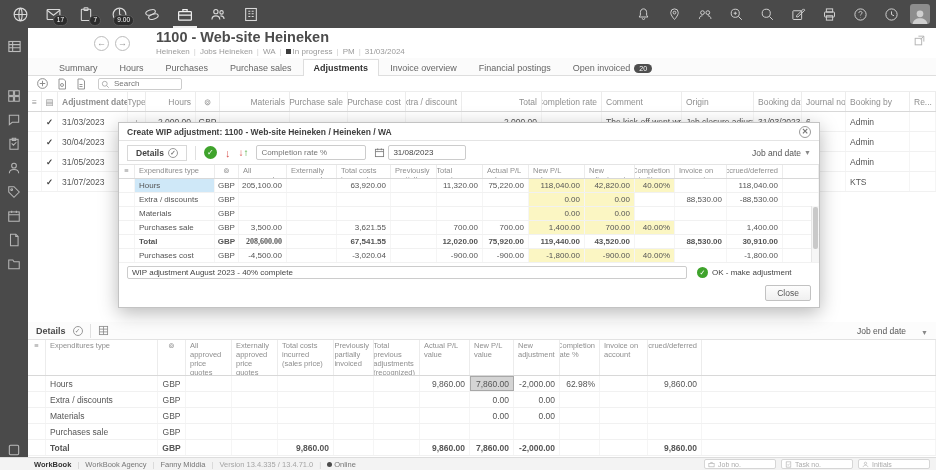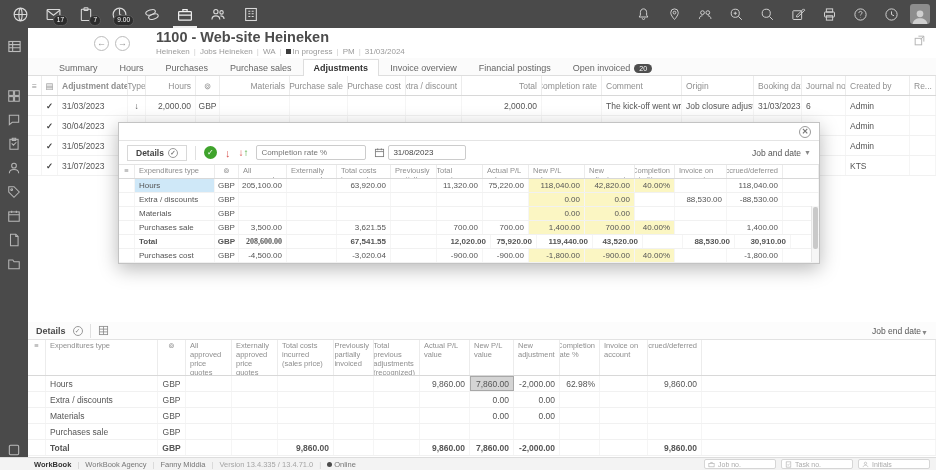--- a/index.html
+++ b/index.html
@@ -82,21 +82,21 @@
   .dlg-thumb{position:absolute;top:1px;left:1px;width:5px;height:42px;background:#c9c9c9;border-radius:2px}
   .dlg-footer{display:flex;align-items:center;padding:3px 8px;gap:10px}
   .dlg-footer input{flex:0 0 560px;height:13px}
   .ok-link{display:flex;align-items:center;gap:4px;font-size:8px;color:#444;cursor:pointer}
   .ok-ic{width:11px;height:11px;border-radius:50%;background:#3fa32c;color:#fff;font-size:7px;display:flex;align-items:center;justify-content:center}
   .dlg-closebar{display:flex;justify-content:flex-end;padding:3px 8px 6px}
   .btn{min-width:46px;height:16px;border:1px solid #c2c2c2;border-radius:2px;background:linear-gradient(#fdfdfd,#f0f0f0);font-size:8.5px;color:#555;display:flex;align-items:center;justify-content:center;cursor:pointer}
   
   .bottom-toolbar{position:absolute;left:0;right:0;top:294px;height:18px;display:flex;align-items:center;gap:7px;padding:0 8px;border-bottom:1px solid #e2e2e2;background:#fcfcfc}
   .bt-label{font-size:9px;font-weight:700;color:#4a4a4a}
-  .bt-right{margin-left:auto;display:flex;align-items:flex-end;gap:0;font-size:8.5px;color:#555;cursor:pointer}
+  .bt-right{margin-left:auto;display:flex;align-items:flex-end;gap:15px;font-size:8.5px;color:#555;cursor:pointer}
   .bottom-grid-wrap{position:absolute;left:0;right:0;top:312px}
   
   .statusbar{position:absolute;left:-28px;right:0;bottom:0;height:13px;background:#f3f3f3;border-top:1px solid #ddd;display:flex;align-items:center;padding:0 6px 0 34px;font-size:7.5px;color:#777;z-index:26;gap:6px}
   .sb-sep{color:#ccc}
   .sb-strong{font-weight:700;color:#333}
   .online-dot{width:5px;height:5px;border-radius:50%;background:#4a4a4a;display:inline-block;margin-right:2px}
   .sb-right{margin-left:auto;display:flex;gap:5px}
   .mini-input{width:72px;height:10px;border:1px solid #d6d6d6;background:#fff;border-radius:2px;display:flex;align-items:center;gap:3px;padding:0 3px;color:#ababab;font-size:7px}
 </style>
 </head>
@@ -338,40 +338,67 @@
       </div>
       <div class="tab">
         <span>Financial postings</span>
       </div>
       <div class="tab">
         <span>Open invoiced</span>
         <span class="pill">20</span>
       </div>
     </div>
 
+  <div class="gtoolbar">
+    <span class="gt-ic">
+      <svg width="13" height="13" viewBox="0 0 24 24" fill="none" stroke="#8a8a8a" stroke-width="1.8">
+          <circle cx="12" cy="12" r="9"></circle>
+          <path d="M12 7v10M7 12h10"></path>
+        </svg>
+    </span>
+    <span class="gt-ic">
+      <svg width="12" height="12" viewBox="0 0 24 24" fill="none" stroke="#8a8a8a" stroke-width="1.8">
+          <path d="M6 2h9l4 4v16H6z"></path>
+          <circle cx="12" cy="14" r="3"></circle>
+        </svg>
+    </span>
+    <span class="gt-ic">
+      <svg width="12" height="12" viewBox="0 0 24 24" fill="none" stroke="#8a8a8a" stroke-width="1.8">
+          <path d="M6 2h9l4 4v16H6z"></path>
+          <path d="M9 13h6M9 17h6"></path>
+        </svg>
+    </span>
+    <span class="searchbox">
+      <svg width="9" height="9" viewBox="0 0 24 24" fill="none" stroke="#999" stroke-width="2">
+          <circle cx="10" cy="10" r="6.5"></circle>
+          <path d="M15 15l5.5 5.5"></path>
+        </svg>
+      <input placeholder="Search" style="">
+    </span>
+  </div>
 
   <div class="grid main-grid">
       <div class="trow thead">
         <div class="tcell ac" style="width: 14px;">≡</div>
         <div class="tcell ac" style="width: 16px;">▤</div>
         <div class="tcell al" style="width: 70px; font-weight: bold;">Adjustment date</div>
         <div class="tcell ac" style="width: 18px;">Type</div>
         <div class="tcell ar" style="width: 50px;">Hours</div>
         <div class="tcell ac" style="width: 24px;">⊚</div>
         <div class="tcell ar" style="width: 70px;">Materials</div>
         <div class="tcell ar" style="width: 58px;">Purchase sale</div>
         <div class="tcell ar" style="width: 58px;">Purchase cost</div>
         <div class="tcell ar" style="width: 56px;">Extra / discount</div>
         <div class="tcell ar" style="width: 80px;">Total</div>
         <div class="tcell ar" style="width: 60px;">Completion rate</div>
         <div class="tcell al" style="width: 80px;">Comment</div>
         <div class="tcell al" style="width: 72px;">Origin</div>
         <div class="tcell al" style="width: 48px;">Booking date</div>
         <div class="tcell al" style="width: 44px;">Journal no.</div>
-        <div class="tcell al" style="width: 64px;">Created by</div>
+        <div class="tcell al" style="width: 64px;">Booking by</div>
         <div class="tcell al fill">Re...</div>
       </div>
       <div class="trow">
         <div class="tcell ac" style="width: 14px;"></div>
         <div class="tcell ac icell" style="width: 16px;">✓</div>
         <div class="tcell al" style="width: 70px;">31/03/2023</div>
         <div class="tcell ac icell" style="width: 18px;">↓</div>
         <div class="tcell ar" style="width: 50px;">2,000.00</div>
         <div class="tcell ac" style="width: 24px;">GBP</div>
         <div class="tcell ar" style="width: 70px;"></div>
@@ -602,20 +629,21 @@
             <circle cx="12" cy="8" r="4"></circle>
             <path d="M4 21c0-4 3.5-6.5 8-6.5s8 2.5 8 6.5"></path>
           </svg>
           <span>Initials</span>
         </span>
     </span>
   </div>
 
   <div class="dialog">
     <div class="dlg-title">
+      <span>Create WIP adjustment: 1100 - Web-site Heineken / Heineken / WA</span>
       <span class="dlg-close">✕</span>
     </div>
     <div class="dlg-toolbar">
       <span class="dlg-tab">
         <span>Details</span>
         <span class="circ-check">✓</span>
       </span>
       <span class="vsep"></span>
       <span class="ic-green">✓</span>
       <span class="ic-red-arrow">↓</span>
@@ -721,21 +749,21 @@
             <div class="tcell al fill"></div>
           </div>
           <div class="trow bold">
             <div class="tcell ac" style="width: 16px;"></div>
             <div class="tcell al" style="width: 80px;">Total</div>
             <div class="tcell ac" style="width: 24px;">GBP</div>
             <div class="tcell ar" style="width: 48px; font-family: Liberation Serif, serif;">208,600.00</div>
             <div class="tcell ar" style="width: 50px;"></div>
             <div class="tcell ar" style="width: 54px;">67,541.55</div>
             <div class="tcell ar" style="width: 46px;"></div>
-            <div class="tcell ar" style="width: 46px; margin-left: 8px;">12,020.00</div>
+            <div class="tcell ar" style="width: 46px;">12,020.00</div>
             <div class="tcell ar" style="width: 46px;">75,920.00</div>
             <div class="tcell ar" style="width: 56px;">119,440.00</div>
             <div class="tcell ar" style="width: 50px;">43,520.00</div>
             <div class="tcell ar" style="width: 40px;"></div>
             <div class="tcell ar" style="width: 52px;">88,530.00</div>
             <div class="tcell ar" style="width: 56px;">30,910.00</div>
             <div class="tcell al fill"></div>
           </div>
           <div class="trow">
             <div class="tcell ac" style="width: 16px;"></div>
@@ -752,15 +780,25 @@
             <div class="tcell ar yellow" style="width: 40px;">40.00%</div>
             <div class="tcell ar" style="width: 52px;"></div>
             <div class="tcell ar" style="width: 56px;">-1,800.00</div>
             <div class="tcell al fill"></div>
           </div>
         </div>
       <div class="dlg-scroll">
           <span class="dlg-thumb"></span>
         </div>
     </div>
+    <div class="dlg-footer">
+      <input class="dlg-input" value="WIP adjustment August 2023 - 40% complete" style="">
+      <span class="ok-link">
+        <span class="ok-ic">✓</span>
+        <span>OK - make adjustment</span>
+      </span>
+    </div>
+    <div class="dlg-closebar">
+      <span class="btn">Close</span>
+    </div>
   </div>
 
 </div>
 
 </body></html>

